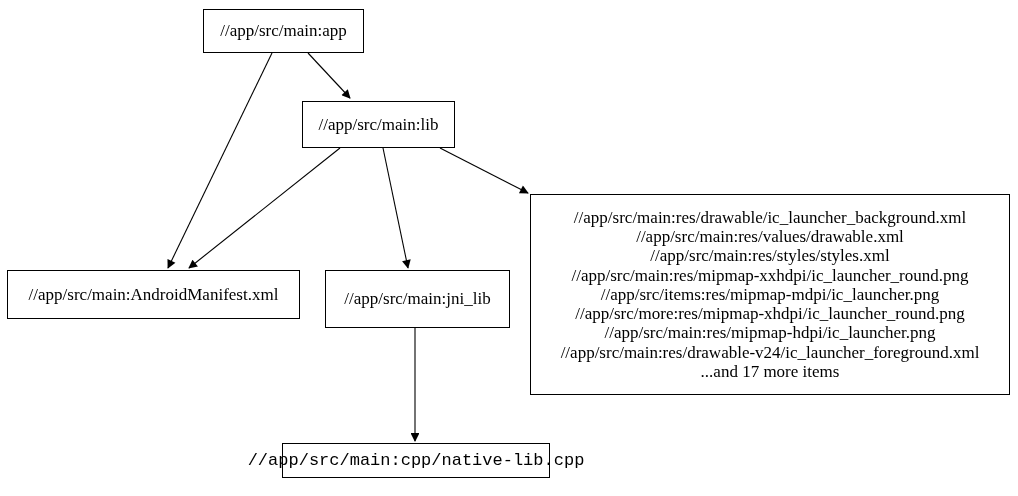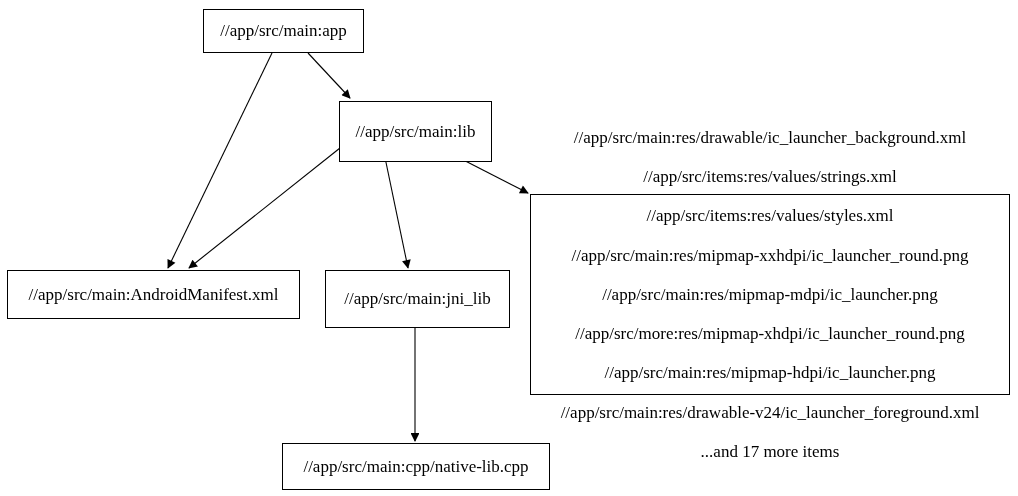--- a/index.html
+++ b/index.html
@@ -35,31 +35,30 @@
     background: #ffffff;
     display: flex;
     align-items: center;
     justify-content: center;
     text-align: center;
     font-size: 17px;
     line-height: 20px;
     white-space: nowrap;
   }
   .node-app      { left: 203px; top:   9px; width: 161px; height: 44px; }
-  .node-lib      { left: 302px; top: 101px; width: 153px; height: 61px; margin-left: 37px; }
+  .node-lib      { left: 302px; top: 101px; width: 153px; height: 47px; }
   .node-manifest { left:   7px; top: 270px; width: 293px; height: 49px; }
   .node-jni-lib  { left: 325px; top: 270px; width: 185px; height: 58px; }
-  .node-cpp      { left: 282px; top: 443px; width: 268px; height: 47px; }
+  .node-cpp      { left: 282px; top: 443px; width: 268px; height: 35px; font-family: Liberation Mono, monospace; }
   .node-res {
     left: 530px; top: 194px; width: 480px; height: 201px;
     flex-direction: column;
     font-size: 17px;
     line-height: 19.3px;
     justify-content: center;
-    gap: 20px;
   }
   .res-line {
     display: block;
   }
 </style>
 </head>
 <body>
 
 <div class="canvas">
 
@@ -88,24 +87,24 @@
   <div class="node node-manifest">
     <span>//app/src/main:AndroidManifest.xml</span>
   </div>
 
   <div class="node node-jni-lib">
     <span>//app/src/main:jni_lib</span>
   </div>
 
   <div class="node node-res">
     <span class="res-line">//app/src/main:res/drawable/ic_launcher_background.xml</span>
-    <span class="res-line">//app/src/items:res/values/strings.xml</span>
-    <span class="res-line">//app/src/items:res/values/styles.xml</span>
+    <span class="res-line">//app/src/main:res/values/drawable.xml</span>
+    <span class="res-line">//app/src/main:res/styles/styles.xml</span>
     <span class="res-line">//app/src/main:res/mipmap-xxhdpi/ic_launcher_round.png</span>
-    <span class="res-line">//app/src/main:res/mipmap-mdpi/ic_launcher.png</span>
+    <span class="res-line">//app/src/items:res/mipmap-mdpi/ic_launcher.png</span>
     <span class="res-line">//app/src/more:res/mipmap-xhdpi/ic_launcher_round.png</span>
     <span class="res-line">//app/src/main:res/mipmap-hdpi/ic_launcher.png</span>
     <span class="res-line">//app/src/main:res/drawable-v24/ic_launcher_foreground.xml</span>
     <span class="res-line">...and 17 more items</span>
   </div>
 
   <div class="node node-cpp">
     <span>//app/src/main:cpp/native-lib.cpp</span>
   </div>
 

